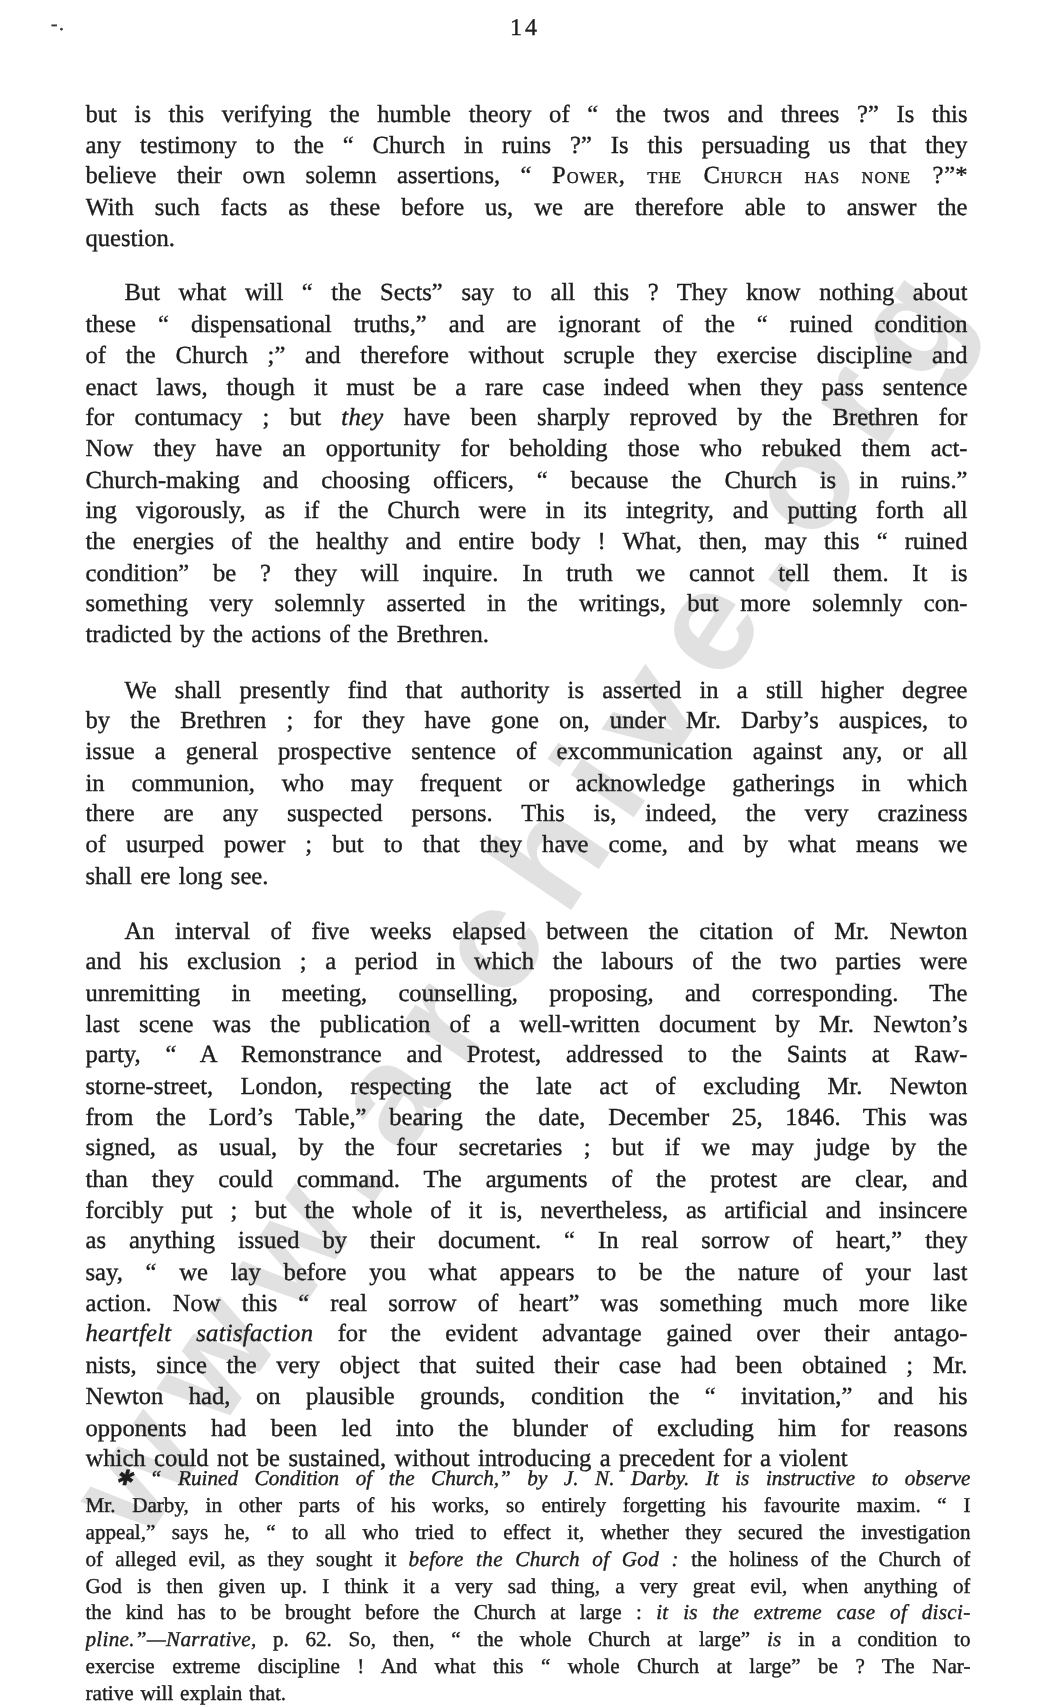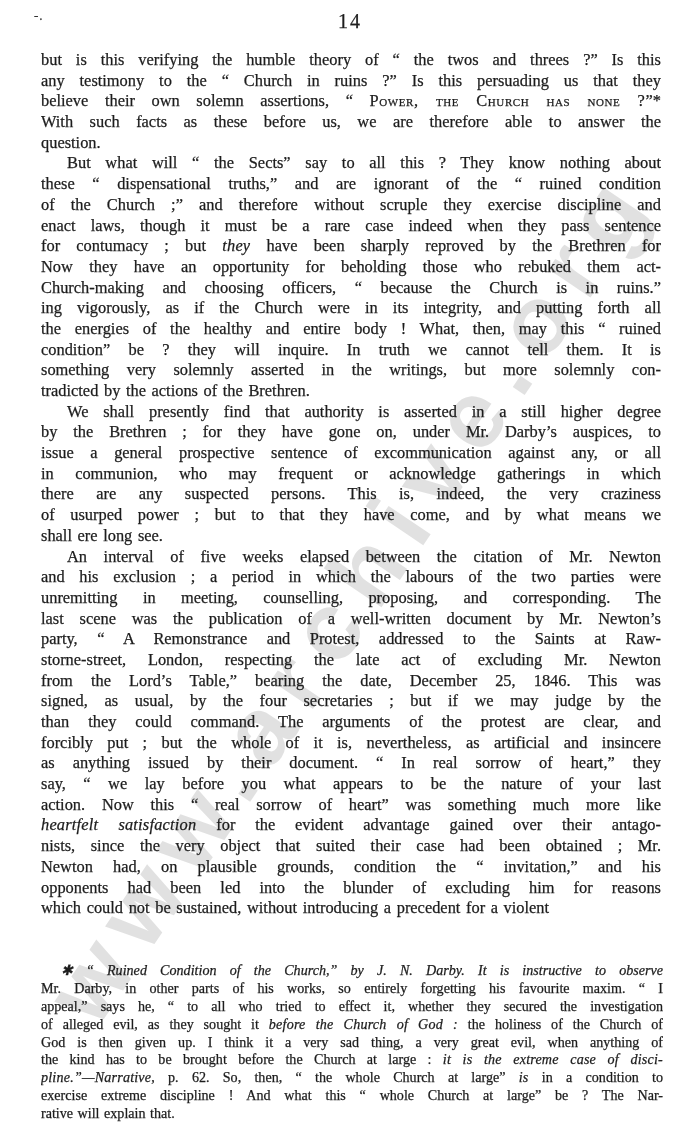--- a/index.html
+++ b/index.html
@@ -37,36 +37,36 @@
     font-size: 13px;
     color: #3a3a3a;
     letter-spacing: 1px;
   }
   .page-number {
     position: absolute;
     top: 10px;
     left: 0;
     right: 0;
     text-align: center;
-    font-size: 20px;
+    font-size: 16px;
     letter-spacing: 2px;
   }
   .body-text {
     position: absolute;
     top: 50px;
     left: 41px;
     width: 620px;
   }
   .footnote {
     position: absolute;
     top: 962px;
     left: 41px;
     width: 622px;
   }
-  .paragraph { margin: 0; }
+  .paragraph { margin: 16px; }
   .line {
     text-align: justify;
     text-align-last: justify;
     font-size: 16.4px;
     line-height: 20.7px;
     height: 20.7px;
     overflow: hidden;
     word-spacing: 1.5px;
   }
   .line.last { text-align-last: left; }

